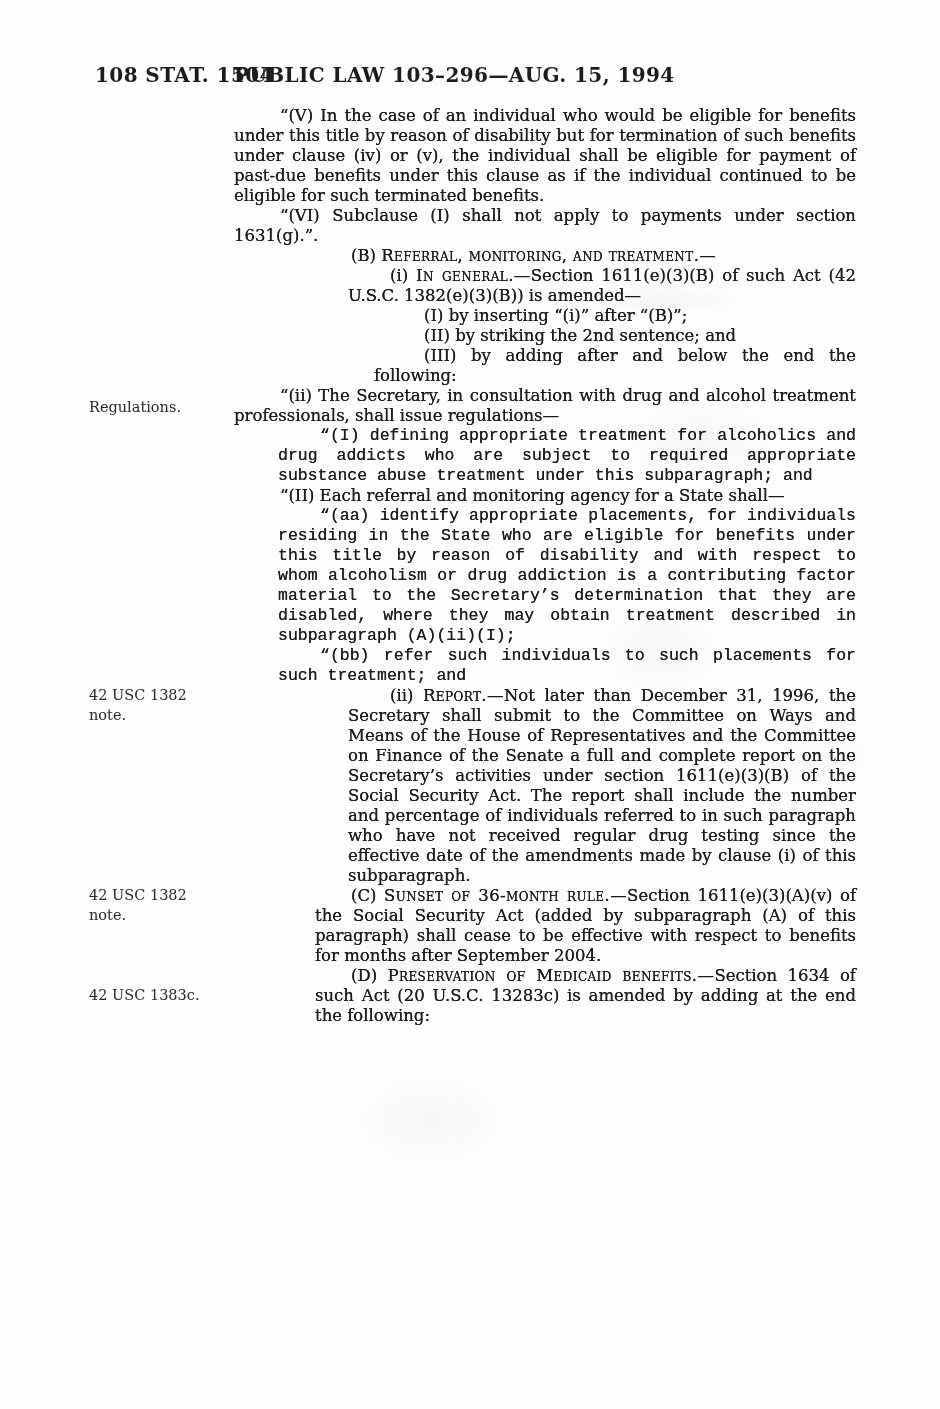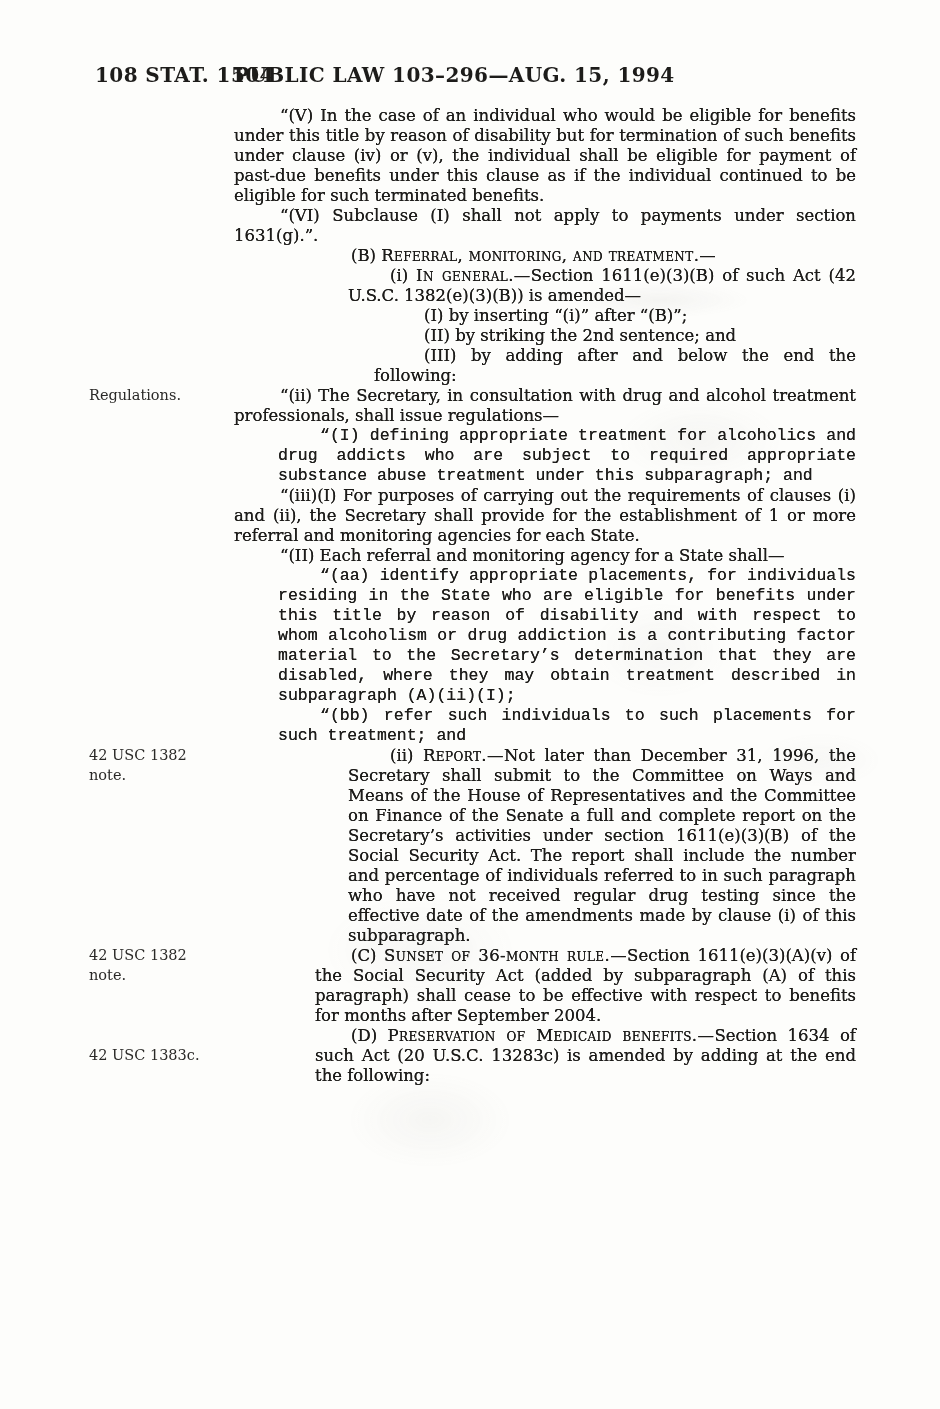--- a/index.html
+++ b/index.html
@@ -124,30 +124,26 @@
     </div>
       <div class="para lvl-f">
       
       <span class="para-text"><span>(II) by striking the 2nd sentence; and</span></span>
     </div>
       <div class="para lvl-f">
       
       <span class="para-text"><span>(III) by adding after and below the end the following:</span></span>
     </div>
       <div class="para lvl-a">
-      <span class="margin-note" style="top: 0px;">Regulations.</span>
+      <span class="margin-note" style="top: 12px;">Regulations.</span>
       <span class="para-text"><span>“(ii) The Secretary, in consultation with drug and alcohol treatment professionals, shall issue regulations—</span></span>
     </div>
       <div class="para lvl-b">
       
       <span class="para-text"><span>“(I) defining appropriate treatment for alcoholics and drug addicts who are subject to required appropriate substance abuse treatment under this subparagraph; and</span></span>
-    </div>
-      <div class="para lvl-a">
-      
-      <span class="para-text"><span>“(iii)(I) For purposes of carrying out the requirements of clauses (i) and (ii), the Secretary shall provide for the establishment of 1 or more referral and monitoring agencies for each State.</span></span>
     </div>
       <div class="para lvl-a">
       
       <span class="para-text"><span>“(II) Each referral and monitoring agency for a State shall—</span></span>
     </div>
       <div class="para lvl-b">
       
       <span class="para-text"><span>“(aa) identify appropriate placements, for individuals residing in the State who are eligible for benefits under this title by reason of disability and with respect to whom alcoholism or drug addiction is a contributing factor material to the Secretary’s determination that they are disabled, where they may obtain treatment described in subparagraph (A)(ii)(I);</span></span>
     </div>
       <div class="para lvl-b">

